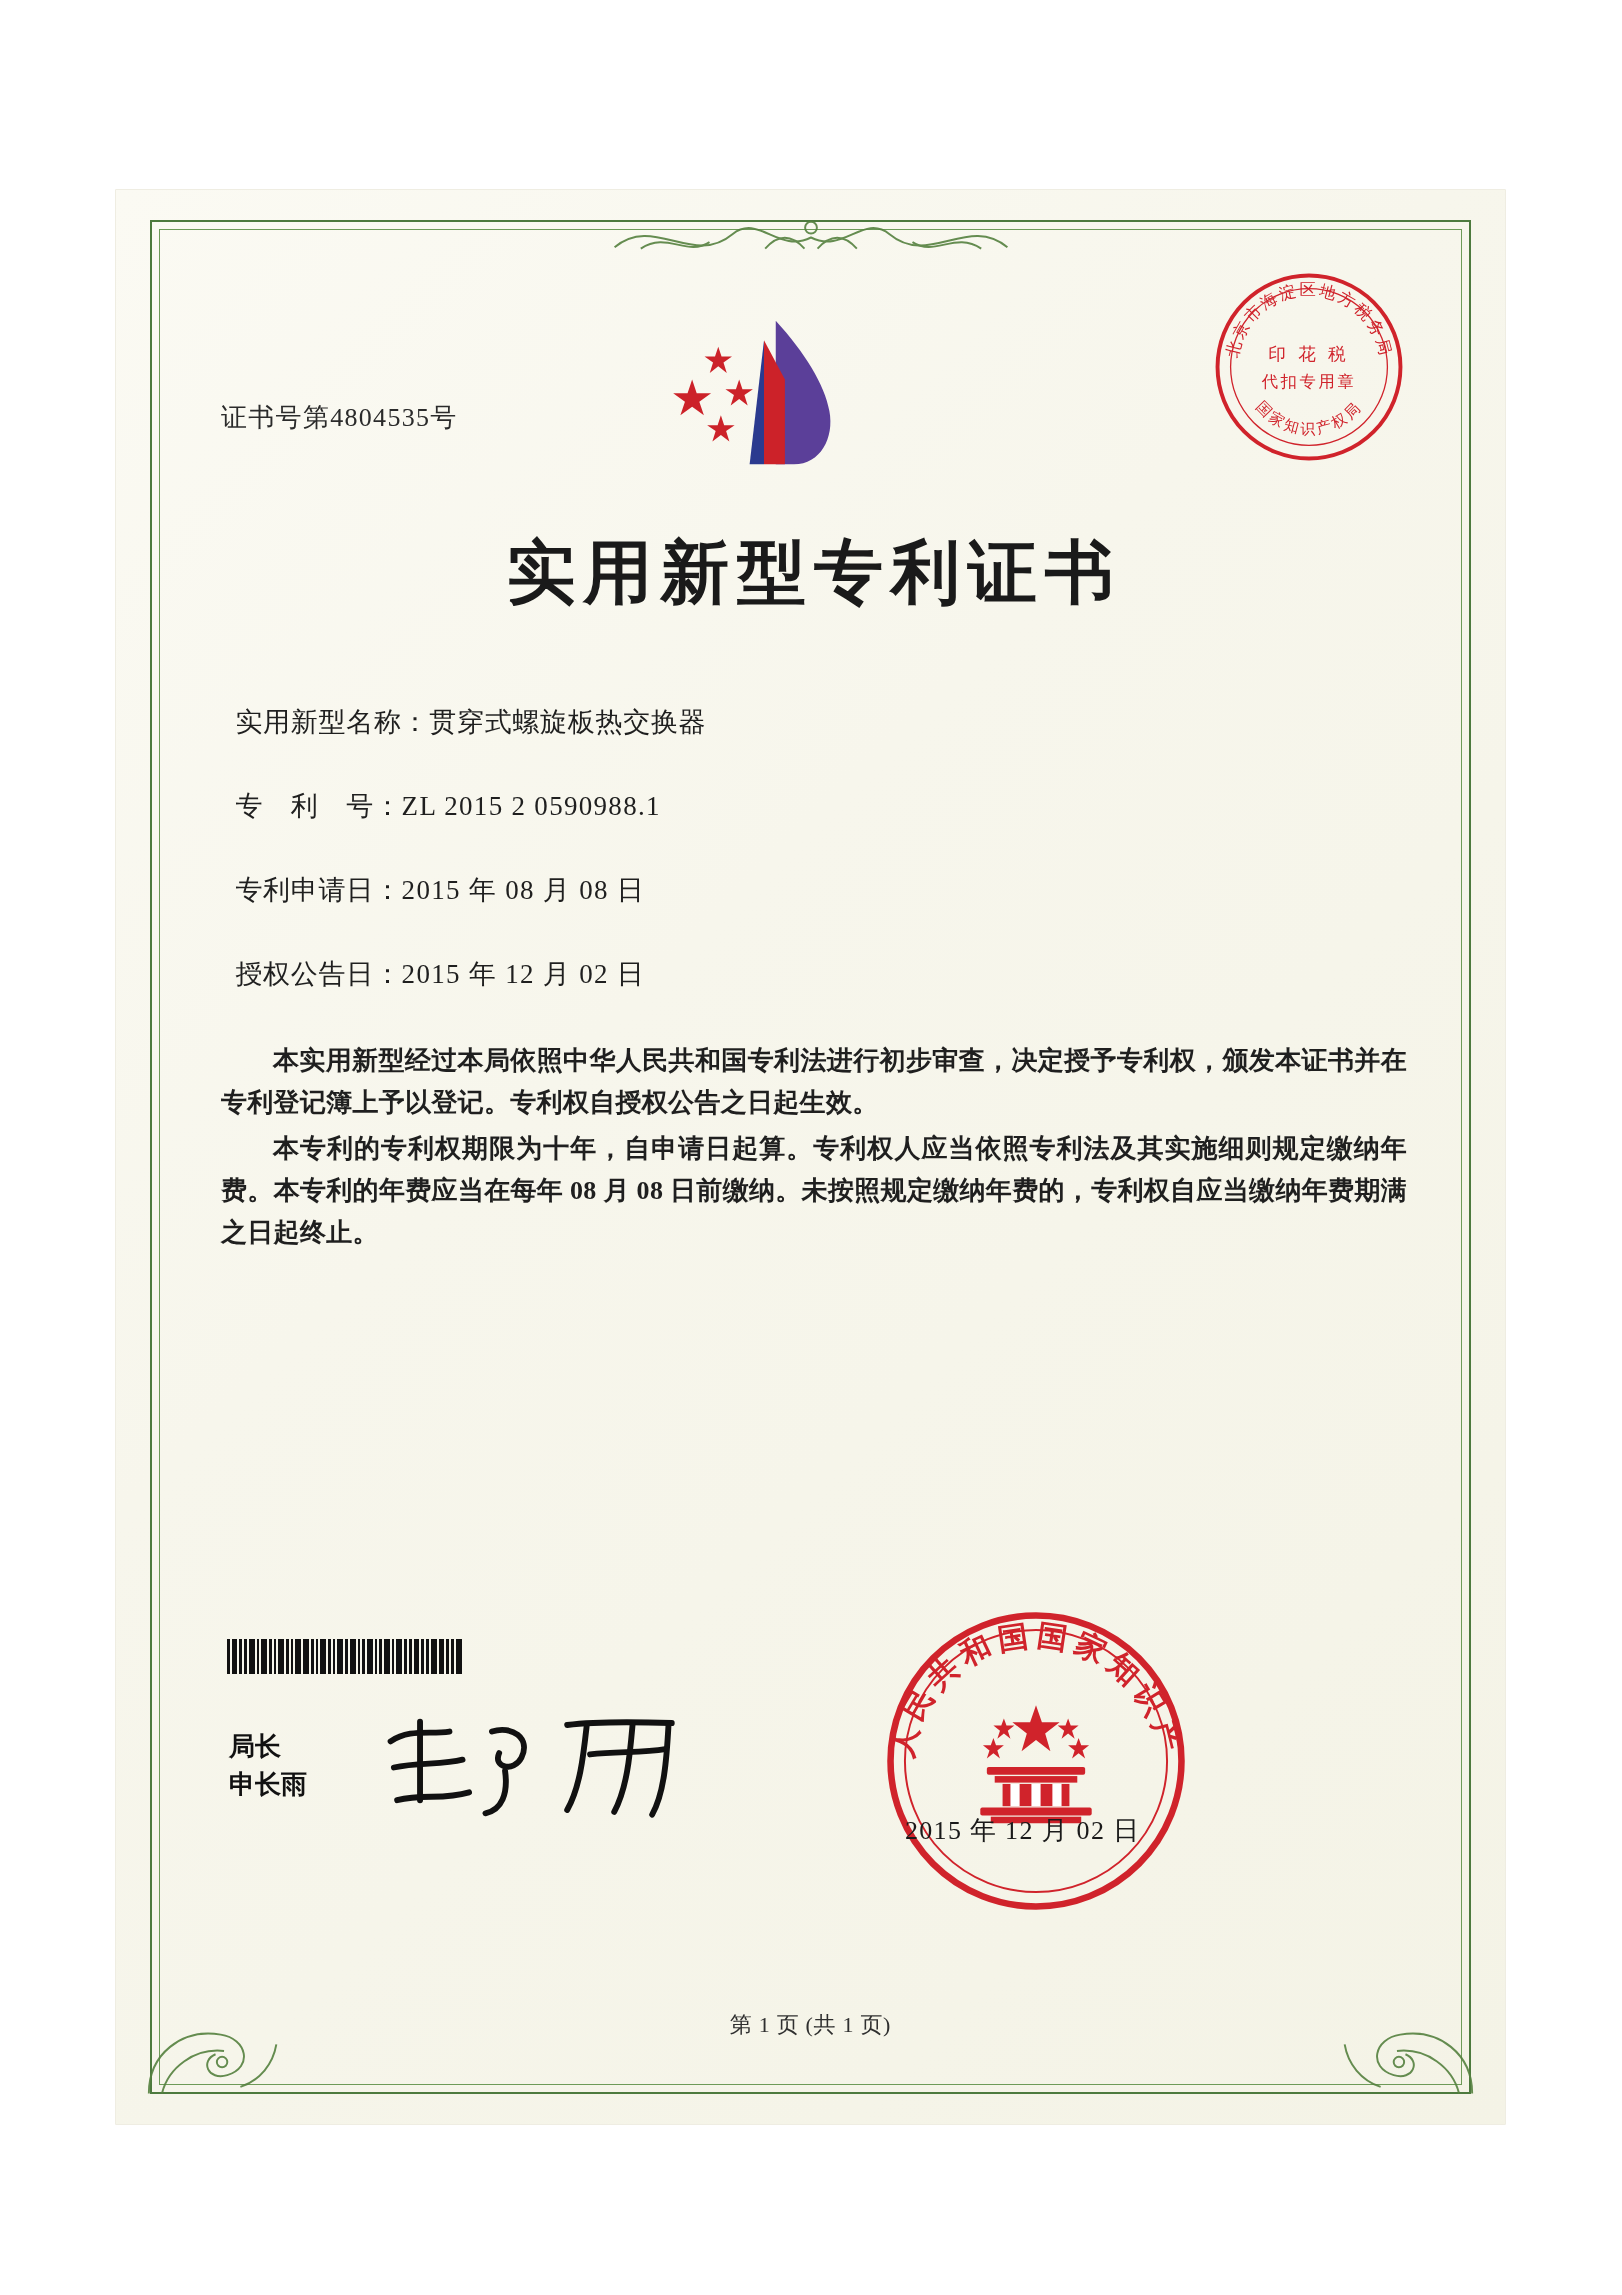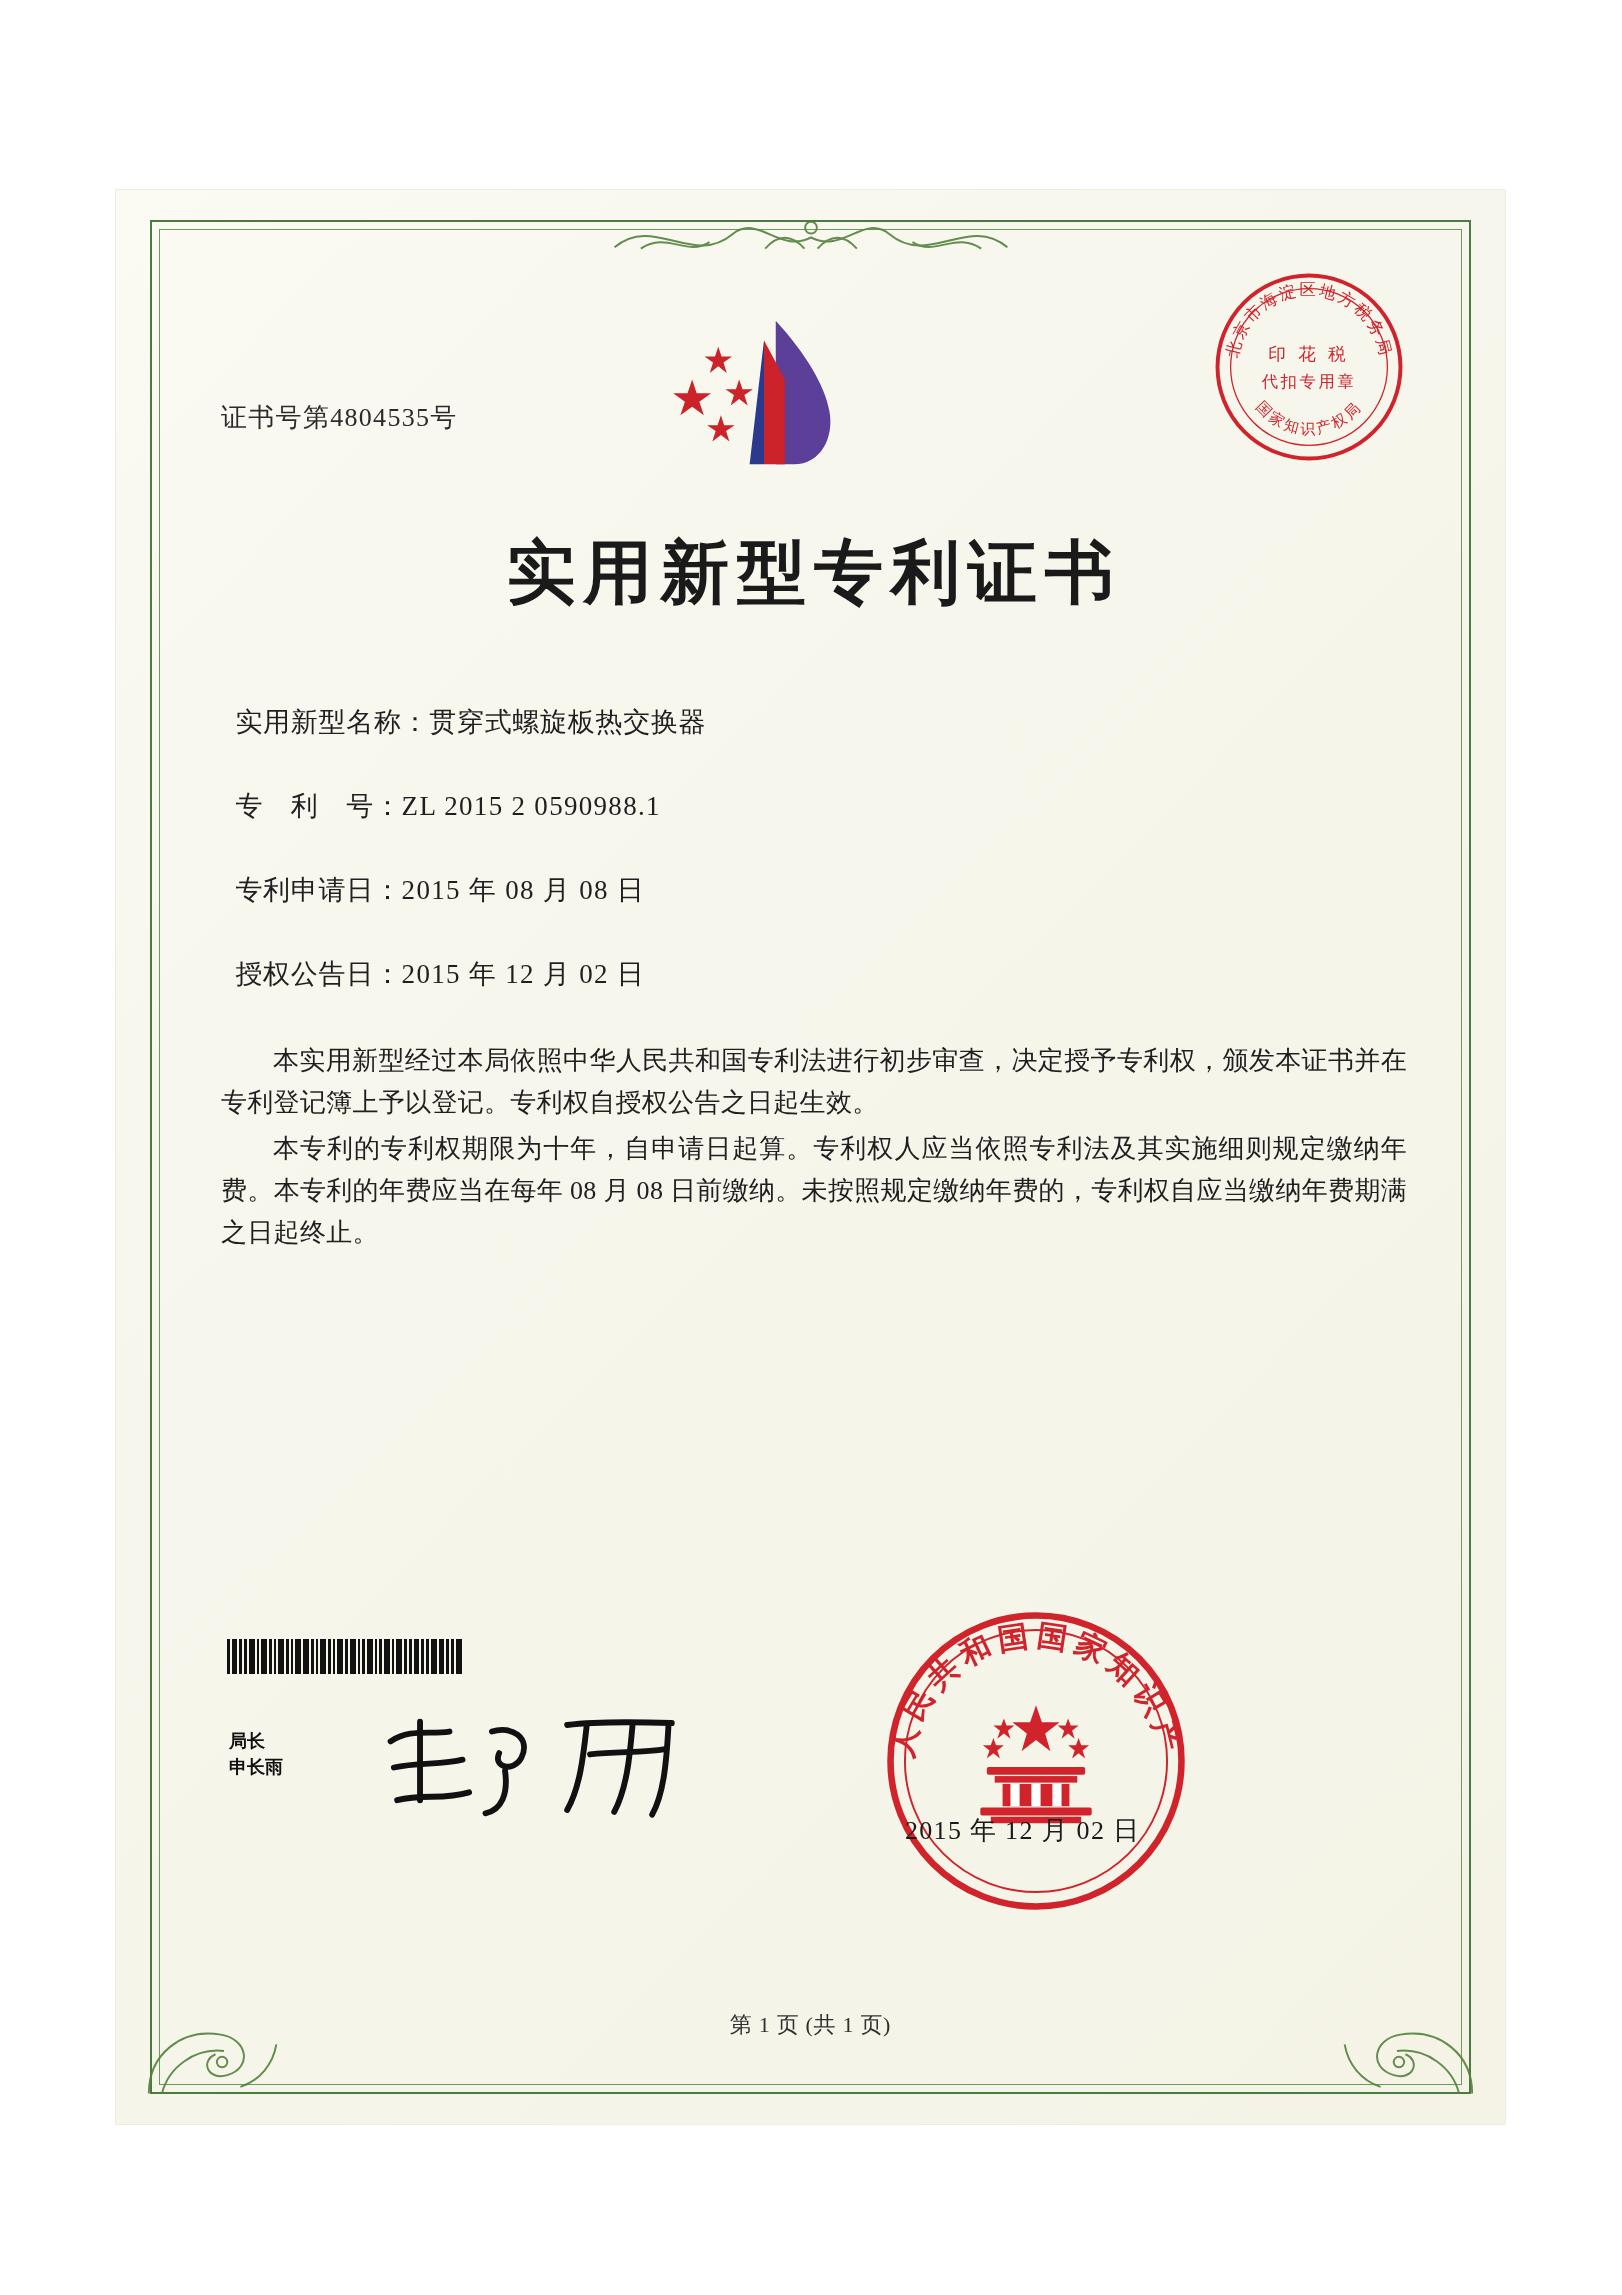--- a/index.html
+++ b/index.html
@@ -114,20 +114,21 @@
   .field .lbl { display: inline-block; }
   .field .val { display: inline-block; text-align: right; }
   .field.num .val { font-family: "Liberation Serif", serif; letter-spacing: 1.3px;}
 
   .paras {
     margin-top: 30px;
     font-size: 26px;
     line-height: 1.62;
     color: #1f1f1f;
     letter-spacing: 0.3px;
+    font-weight: bold;
   }
   .paras p {
     margin: 0 0 3.9px 0;
     text-indent: 52px;
     text-align: justify;
   }
 
   
   .barcode {
     position: absolute;
@@ -143,21 +144,21 @@
     background: #111;
     margin-right: 2px;
     vertical-align: top;
   }
   .barcode span.w { width: 5.9px; }
 
   .director {
     position: absolute;
     left: 113px;
     top: 1538px;
-    font-size: 18px;
+    font-size: 26px;
     line-height: 1.45;
     color: #111;
     font-weight: 600;
   }
 
   .signature {
     position: absolute;
     left: 255px;
     top: 1512px;
     width: 340px;

